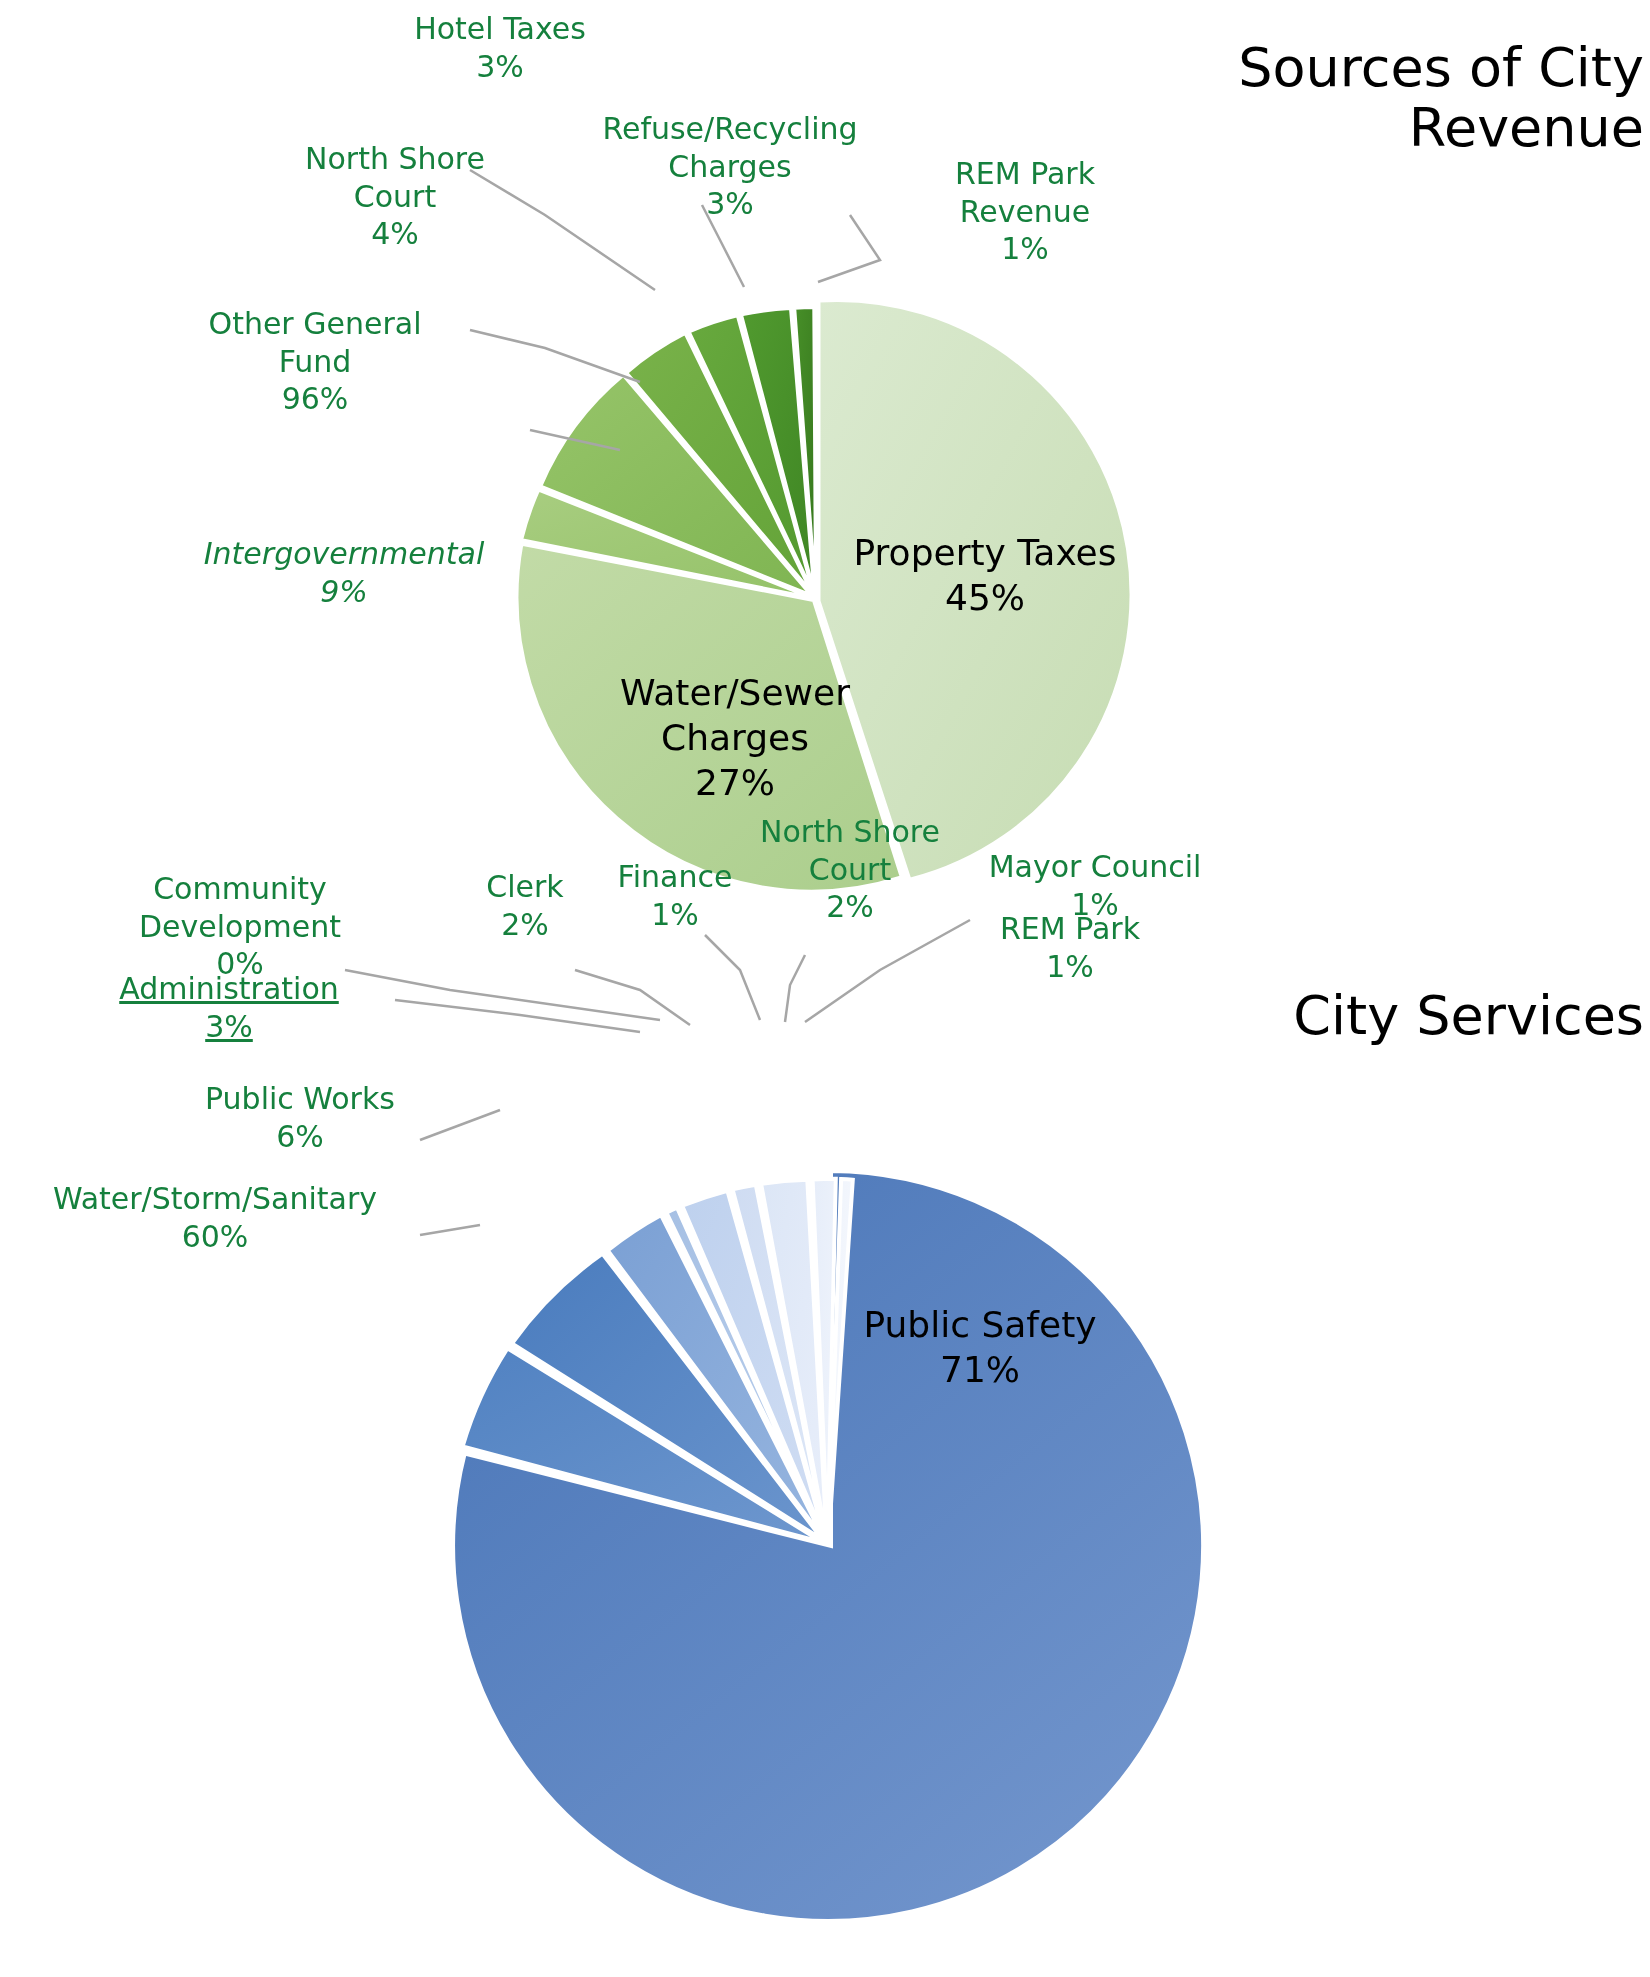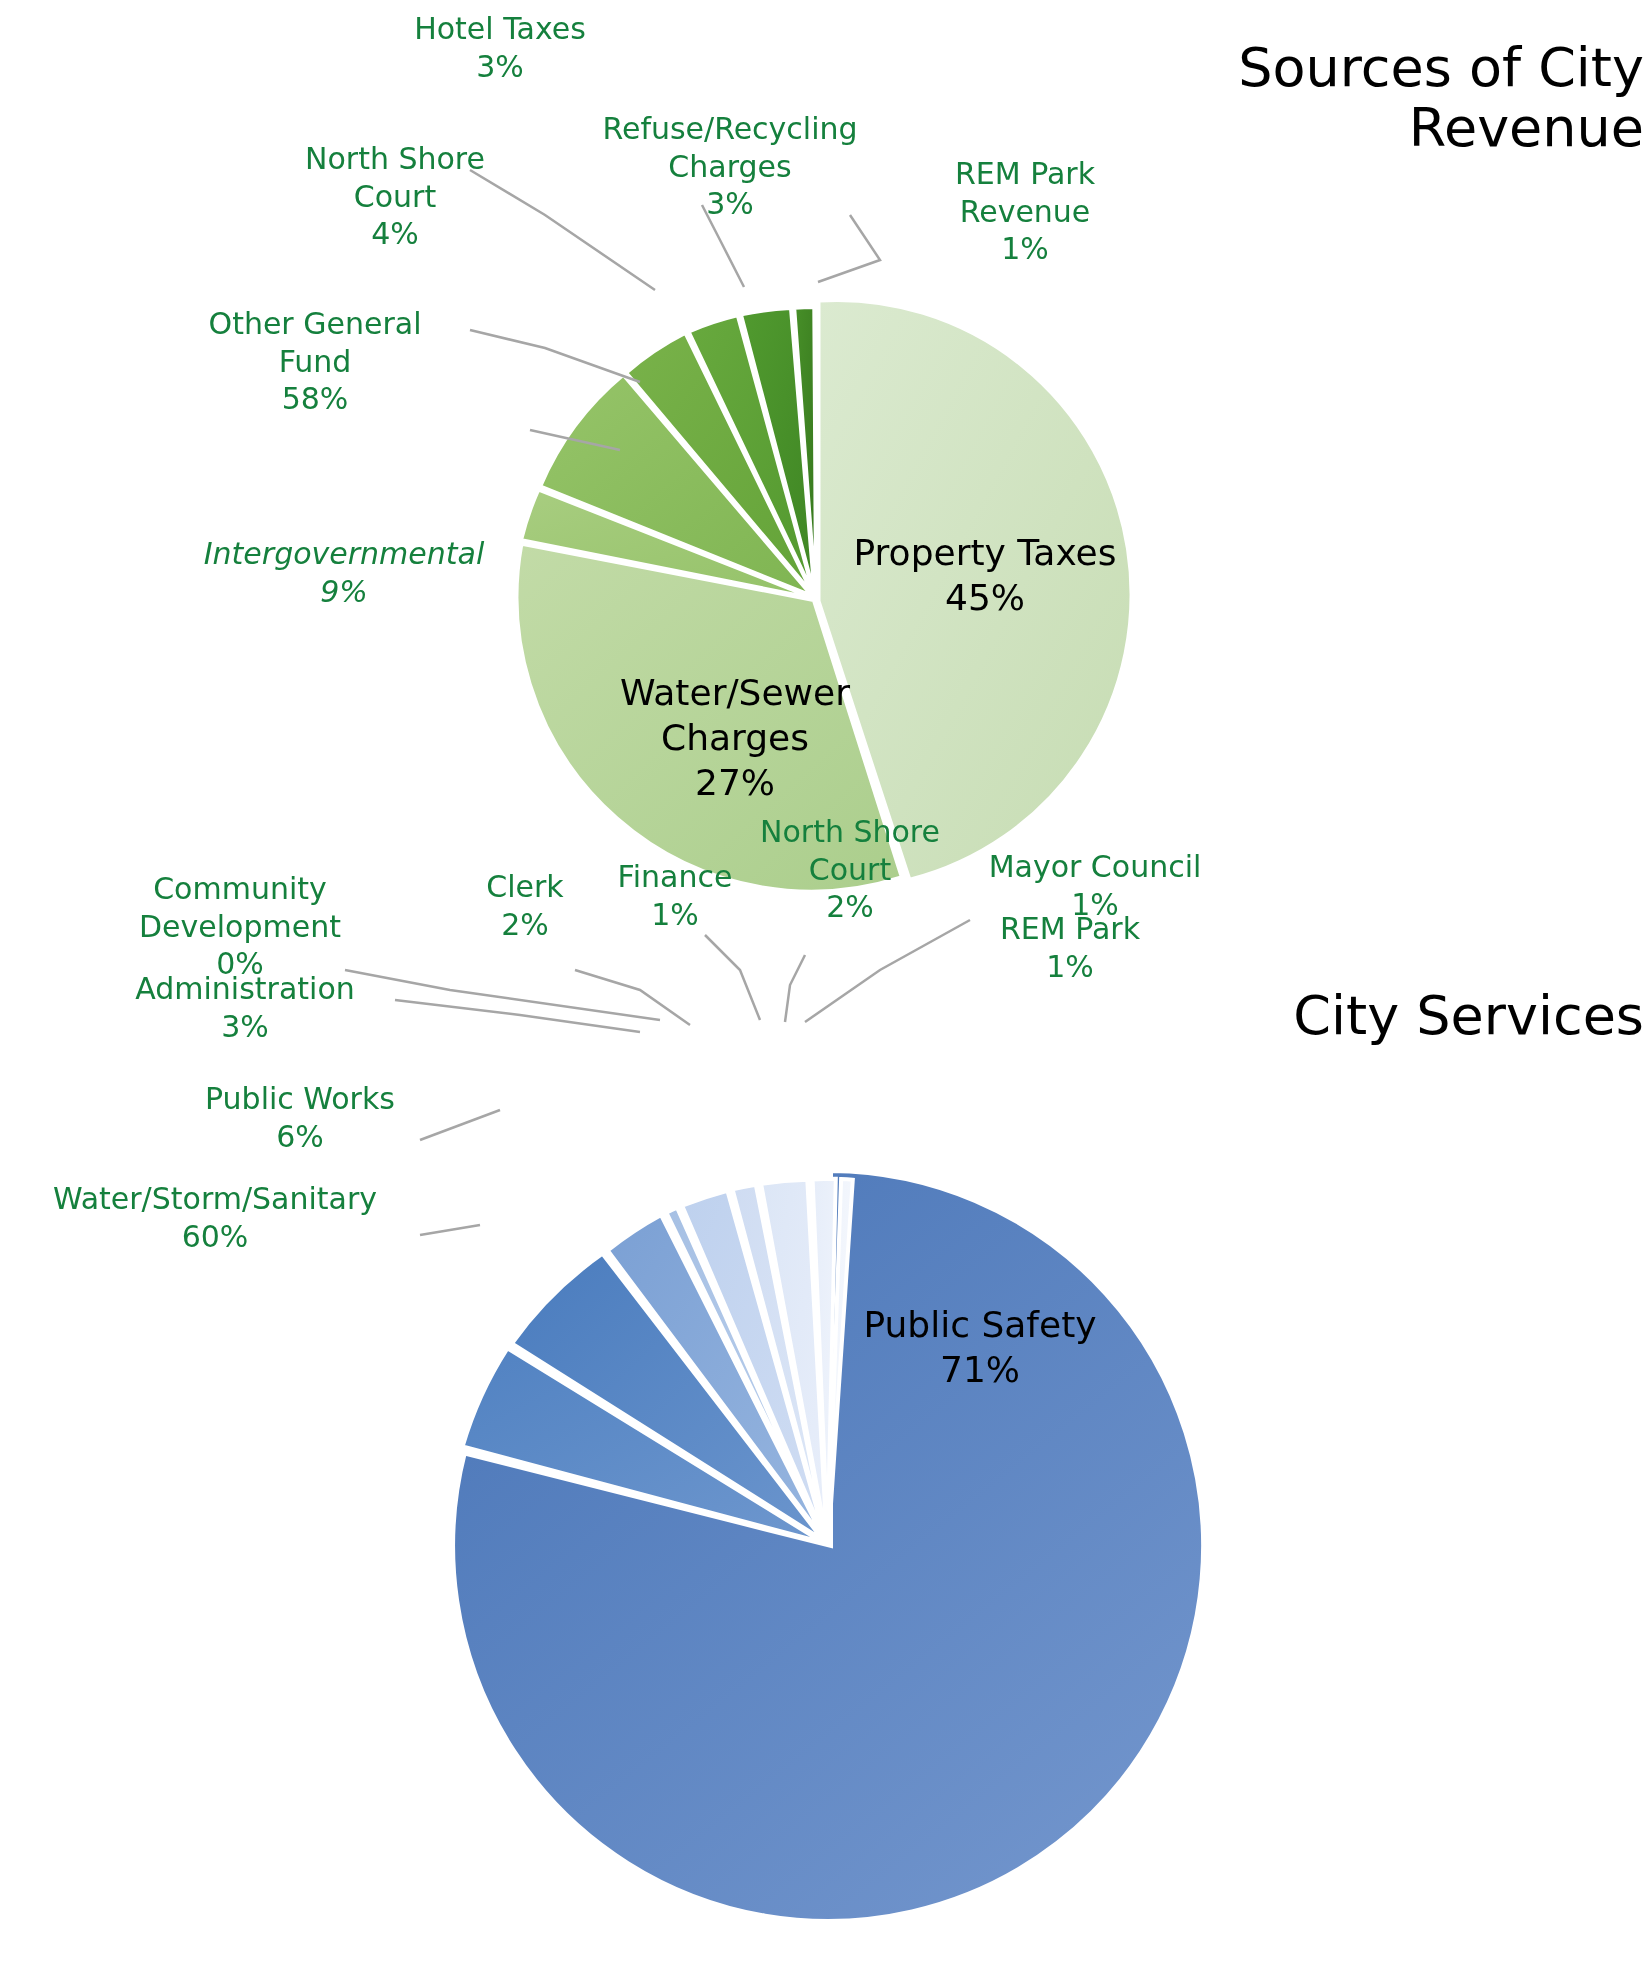--- a/index.html
+++ b/index.html
@@ -145,21 +145,21 @@
 Charges
 3%</div>
   <div class="callout-label" style="left:880px; top:155px; width:290px;">REM Park
 Revenue
 1%</div>
   <div class="callout-label" style="left:245px; top:140px; width:300px;">North Shore
 Court
 4%</div>
   <div class="callout-label" style="left:155px; top:305px; width:320px;">Other General
 Fund
-58%</div>
+96%</div>
   <div class="callout-label" style="left:144px; top:535px; width:400px;font-style:italic;">Intergovernmental
 9%</div>
 
   <div class="inner-label" style="left:820px; top:530px; width:330px;">Property Taxes
 45%</div>
   <div class="inner-label" style="left:585px; top:670px; width:300px;">Water/Sewer
 Charges
 27%</div>
 </div>
 
@@ -242,21 +242,21 @@
       <path d="M 970 -60 L 880 -10 L 805 42"></path>
       <path d="M 395 20 L 520 35 L 640 52"></path>
       <path d="M 420 160 L 500 130"></path>
       <path d="M 420 255 L 480 245"></path>
     </g>
   </svg>
 
   <div class="callout-label" style="left:90px; top:-110px; width:300px;">Community
 Development
 0%</div>
-  <div class="callout-label" style="left:100px; top:-10px; width:290px;">Administration
+  <div class="callout-label" style="left:84px; top:-10px; width:290px;text-decoration:underline;">Administration
 3%</div>
   <div class="callout-label" style="left:440px; top:-112px; width:170px;">Clerk
 2%</div>
   <div class="callout-label" style="left:580px; top:-122px; width:190px;">Finance
 1%</div>
   <div class="callout-label" style="left:730px; top:-167px; width:240px;">North Shore
 Court
 2%</div>
   <div class="callout-label" style="left:960px; top:-132px; width:270px;">Mayor Council
 1%</div>

